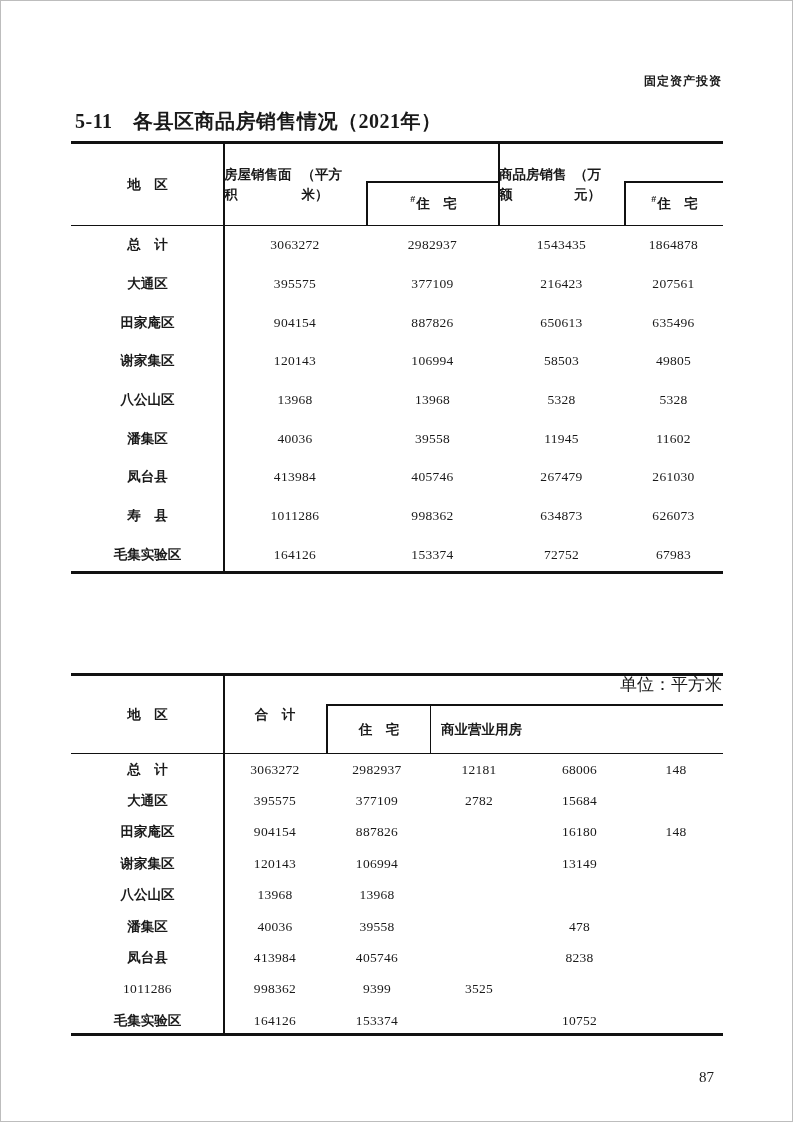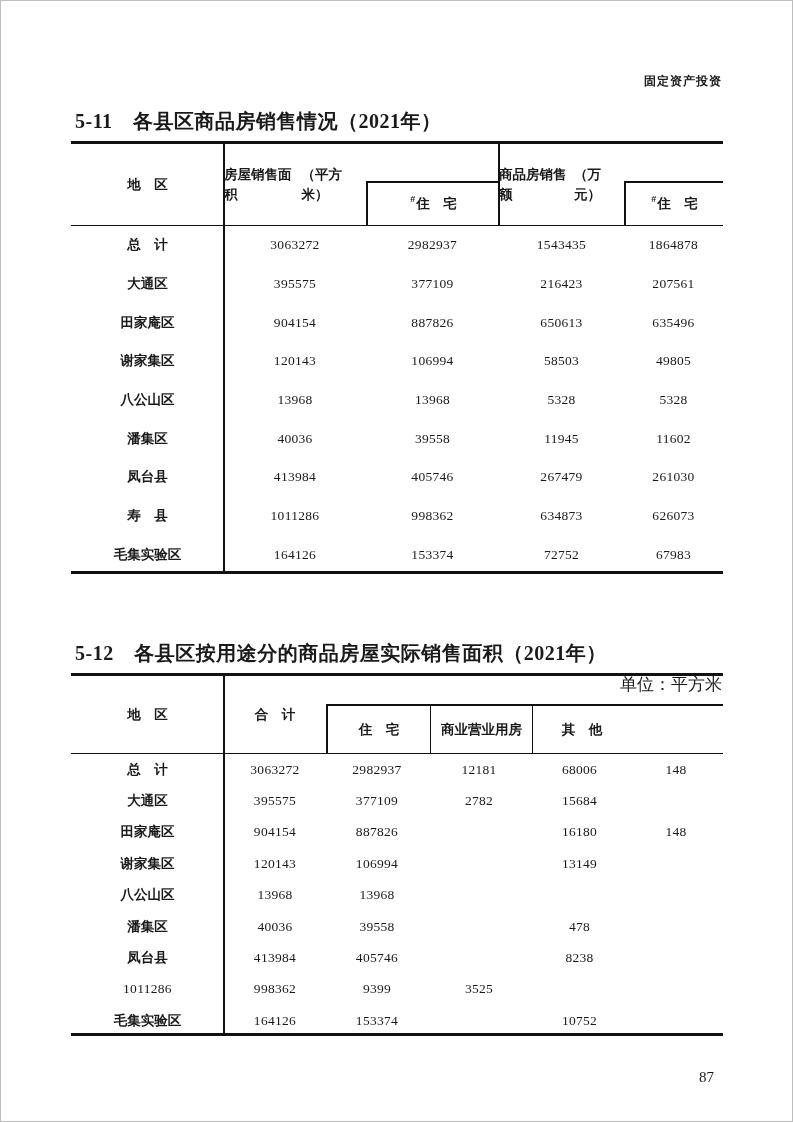--- a/index.html
+++ b/index.html
@@ -197,32 +197,30 @@
         <div class="trow t1row">
           <div class="cell region">毛集实验区</div>
           <div class="cell num">164126</div>
           <div class="cell num">153374</div>
           <div class="cell num">72752</div>
           <div class="cell num">67983</div>
         </div>
       </div>
   </div>
 
-  <div class="tbl-title" id="title2">5-12　各县区按用途分的商品房屋实际销售面积（2021年）</div>
   <div class="unit-note">单位：平方米</div>
 
   <div class="stat-table" id="table2">
     <div class="main-vline"></div>
     <div class="thead">
       <div class="hcell h2-region">地　区</div>
       <div class="hcell h2-total">合　计</div>
       <div class="h2-subbox">
         <div class="h2-subcell">住　宅</div>
         <div class="h2-subcell">商业营业用房</div>
-        <div class="h2-subcell">其　他</div>
       </div>
     </div>
     <div class="tbody" id="t2-body">
         <div class="trow t2row">
           <div class="cell region">总　计</div>
           <div class="cell num">3063272</div>
           <div class="cell num">2982937</div>
           <div class="cell num">12181</div>
           <div class="cell num">68006</div>
           <div class="cell num">148</div>

